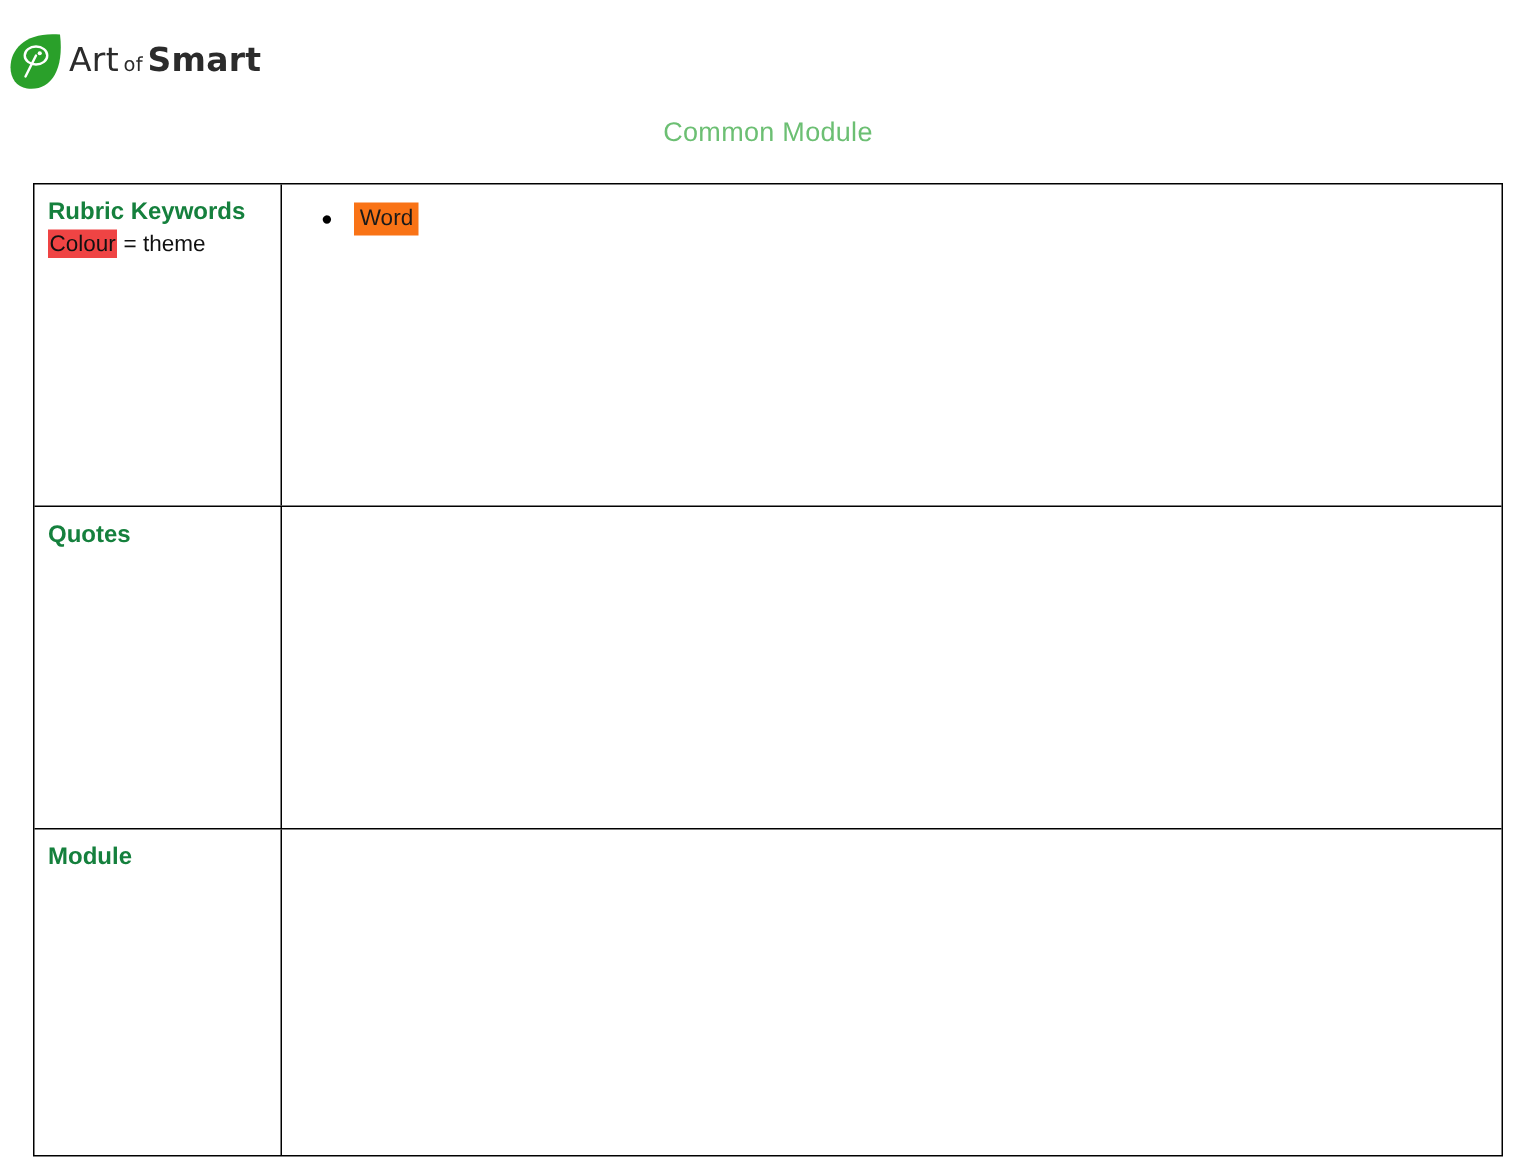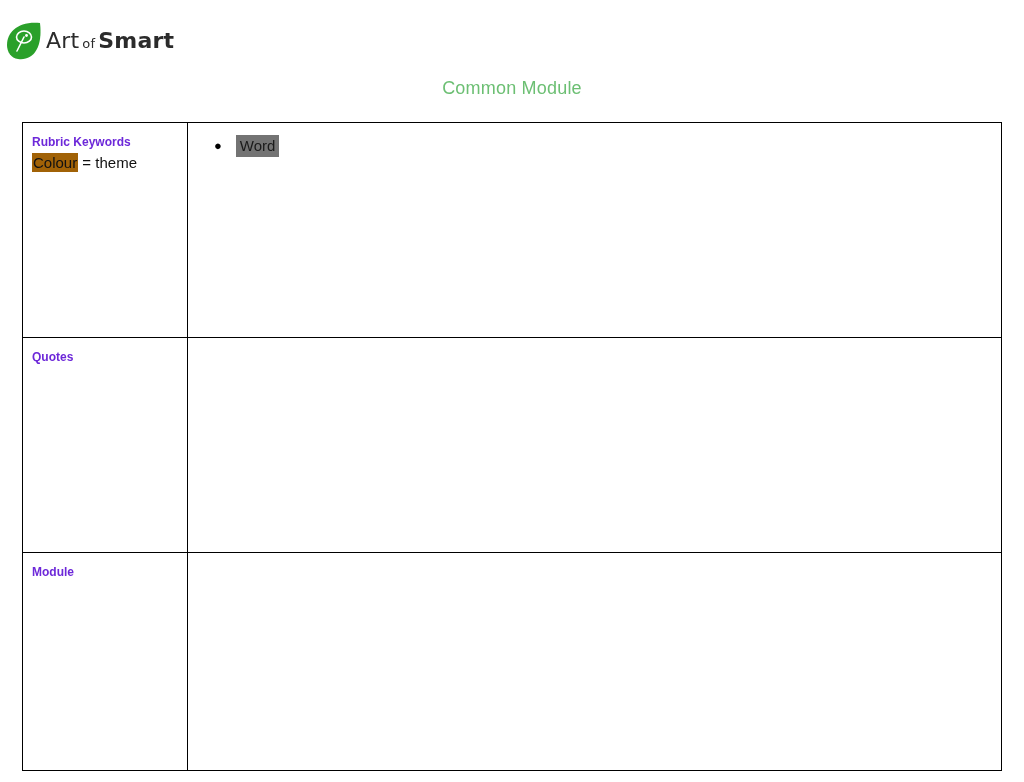--- a/index.html
+++ b/index.html
@@ -89,49 +89,49 @@
     padding: 9px 0 0 9px;
   }
   .cell-body {
     flex: 1 1 auto;
     box-sizing: border-box;
     padding: 12px 0 0 26px;
   }
 
   .label-title {
     font-weight: 700;
-    font-size: 12px;
+    font-size: 16px;
     line-height: 20px;
-    color: #6d28d9;
+    color: #15803d;
   }
   .label-sub {
     font-size: 15px;
     line-height: 20px;
     margin-top: 1px;
     color: #111;
   }
   .hl {
-    background: #a16207;
+    background: #ef4444;
     padding: 1px 1px;
   }
 
   .bullet-line {
     display: flex;
     align-items: center;
     font-size: 15px;
     line-height: 20px;
   }
   .bullet-dot {
     font-size: 13px;
     line-height: 20px;
     margin-right: 14px;
     color: #000;
   }
   .bullet-word {
-    background: #737373;
+    background: #f97316;
     padding: 1px 4px;
   }
 </style>
 </head>
 <body>
 
 <div class="logo-block">
   <span class="logo-mark">
     <svg width="46" height="46" viewBox="0 0 46 46" xmlns="http://www.w3.org/2000/svg">
       <path d="M40 5 C18 3 7 14 7 27 C7 34 11 40 18 41 C33 43 43 30 40 5 Z" fill="#2aa02a"></path>

